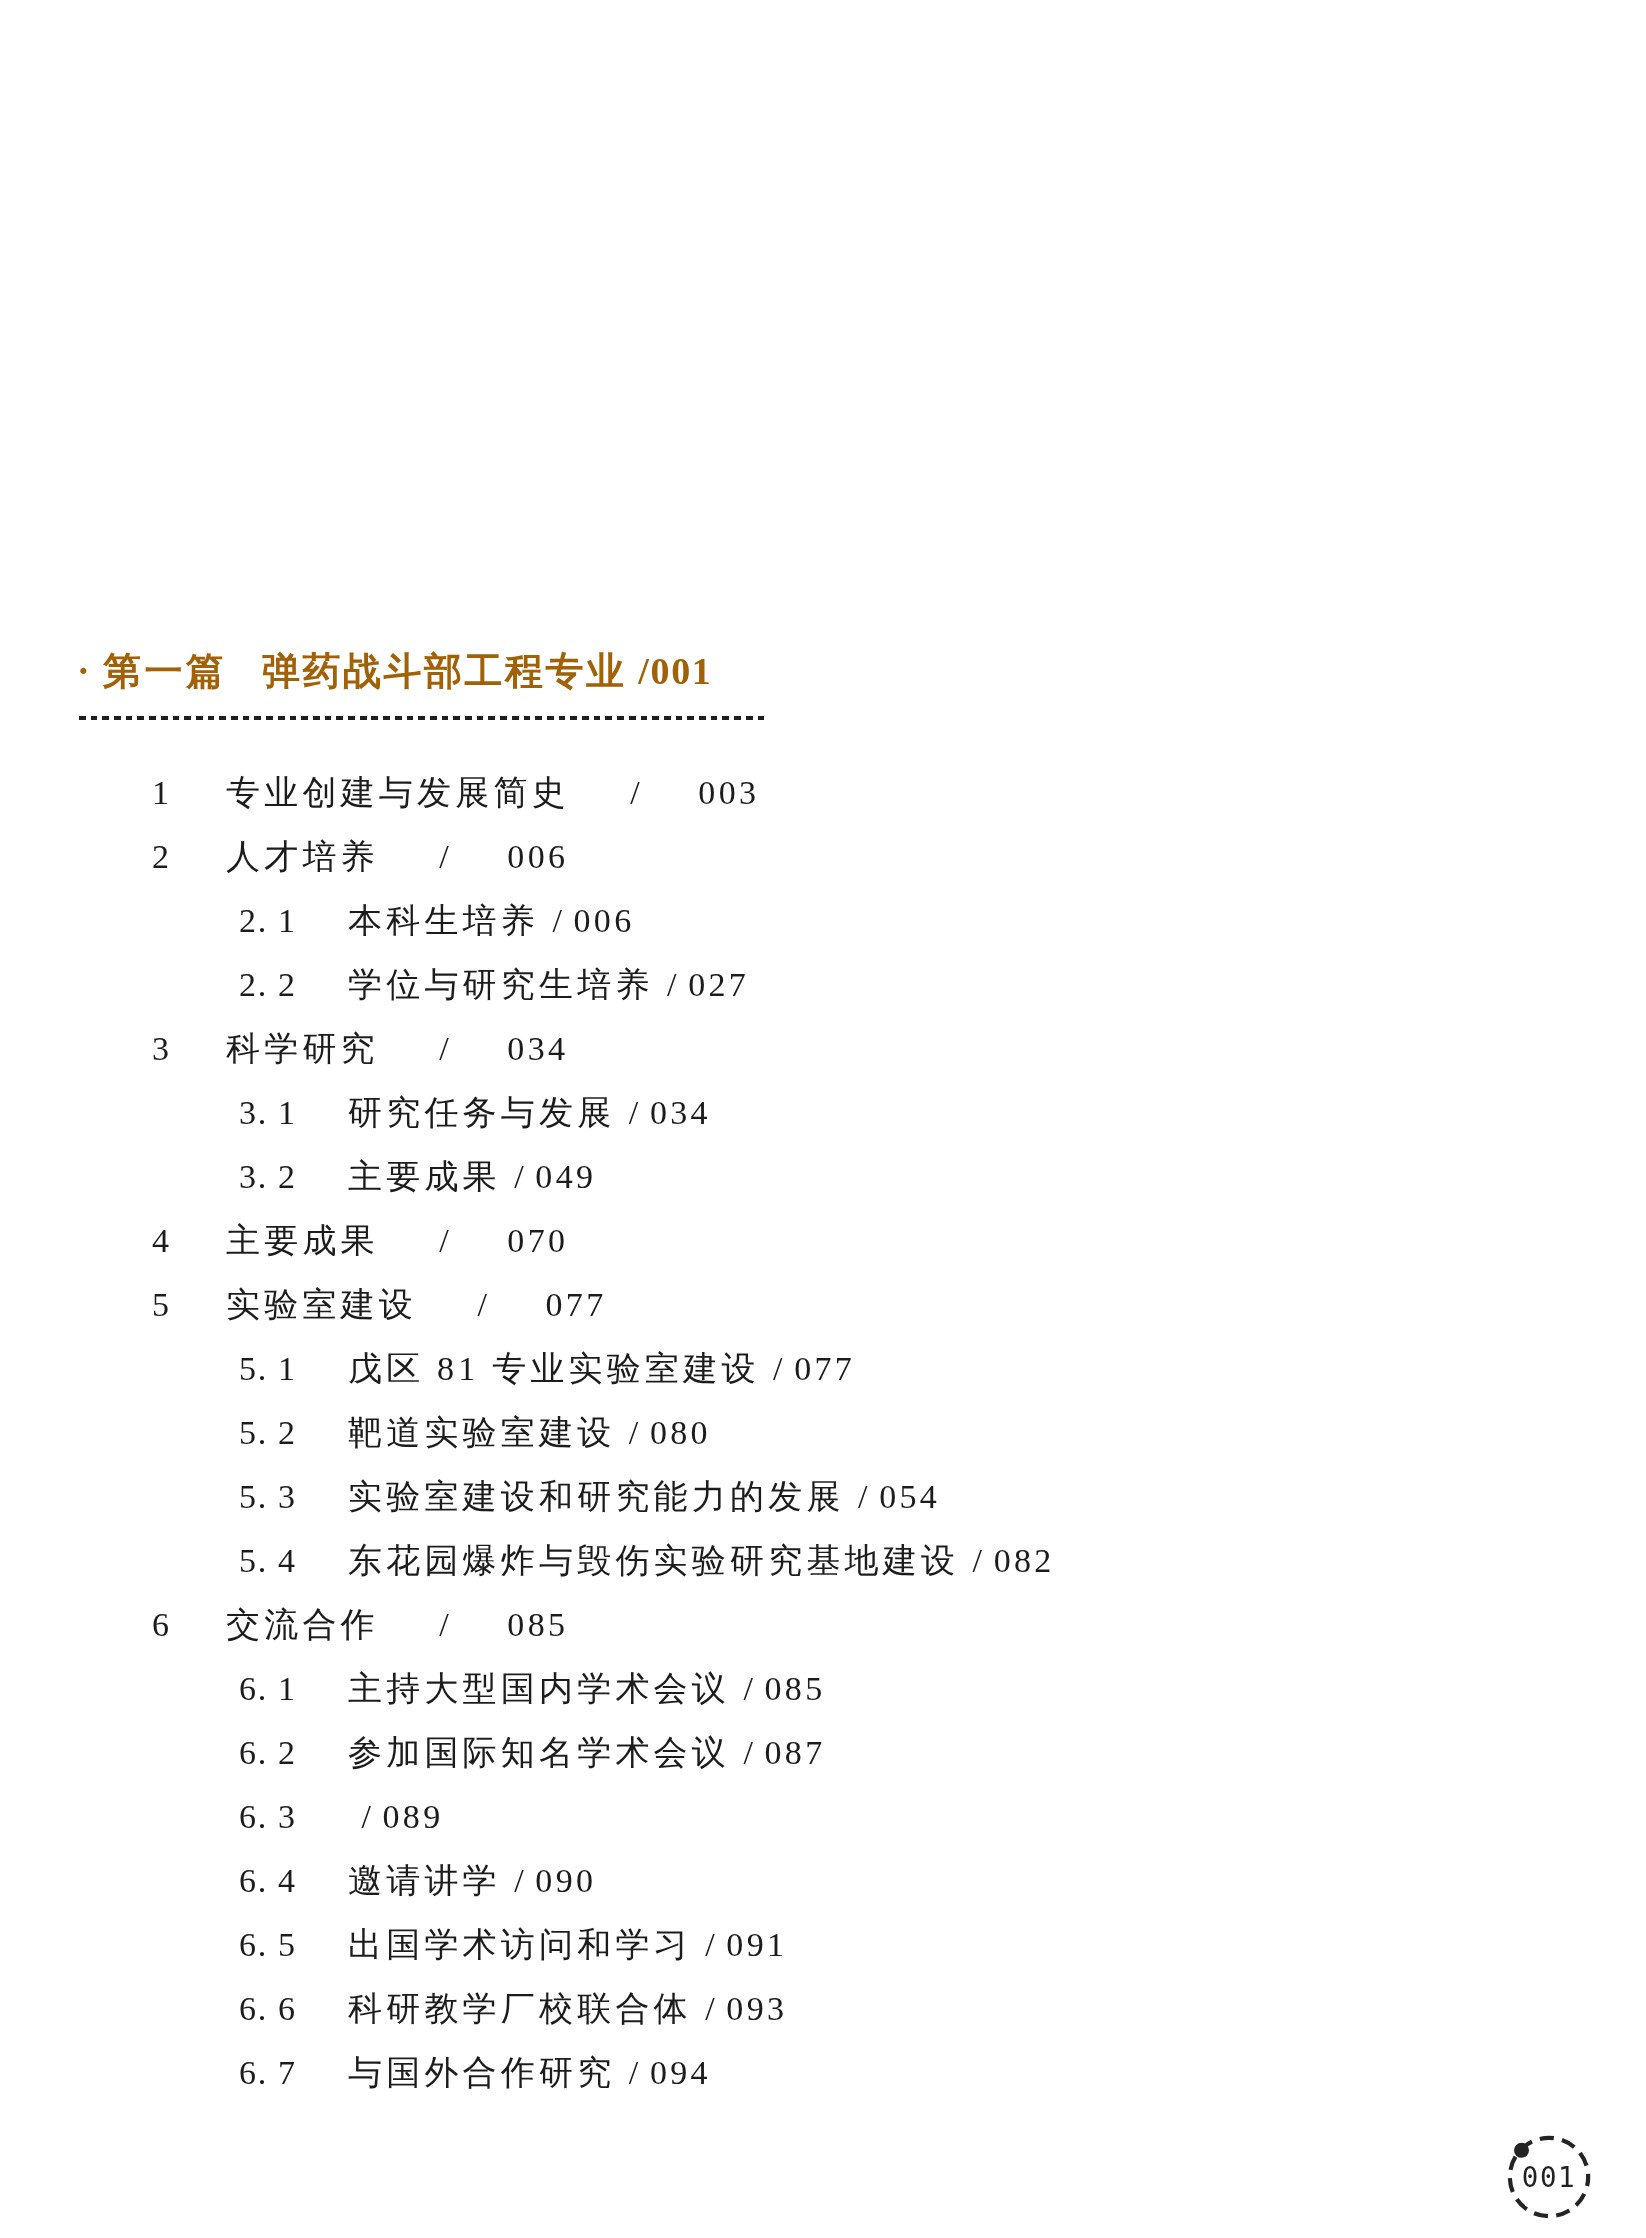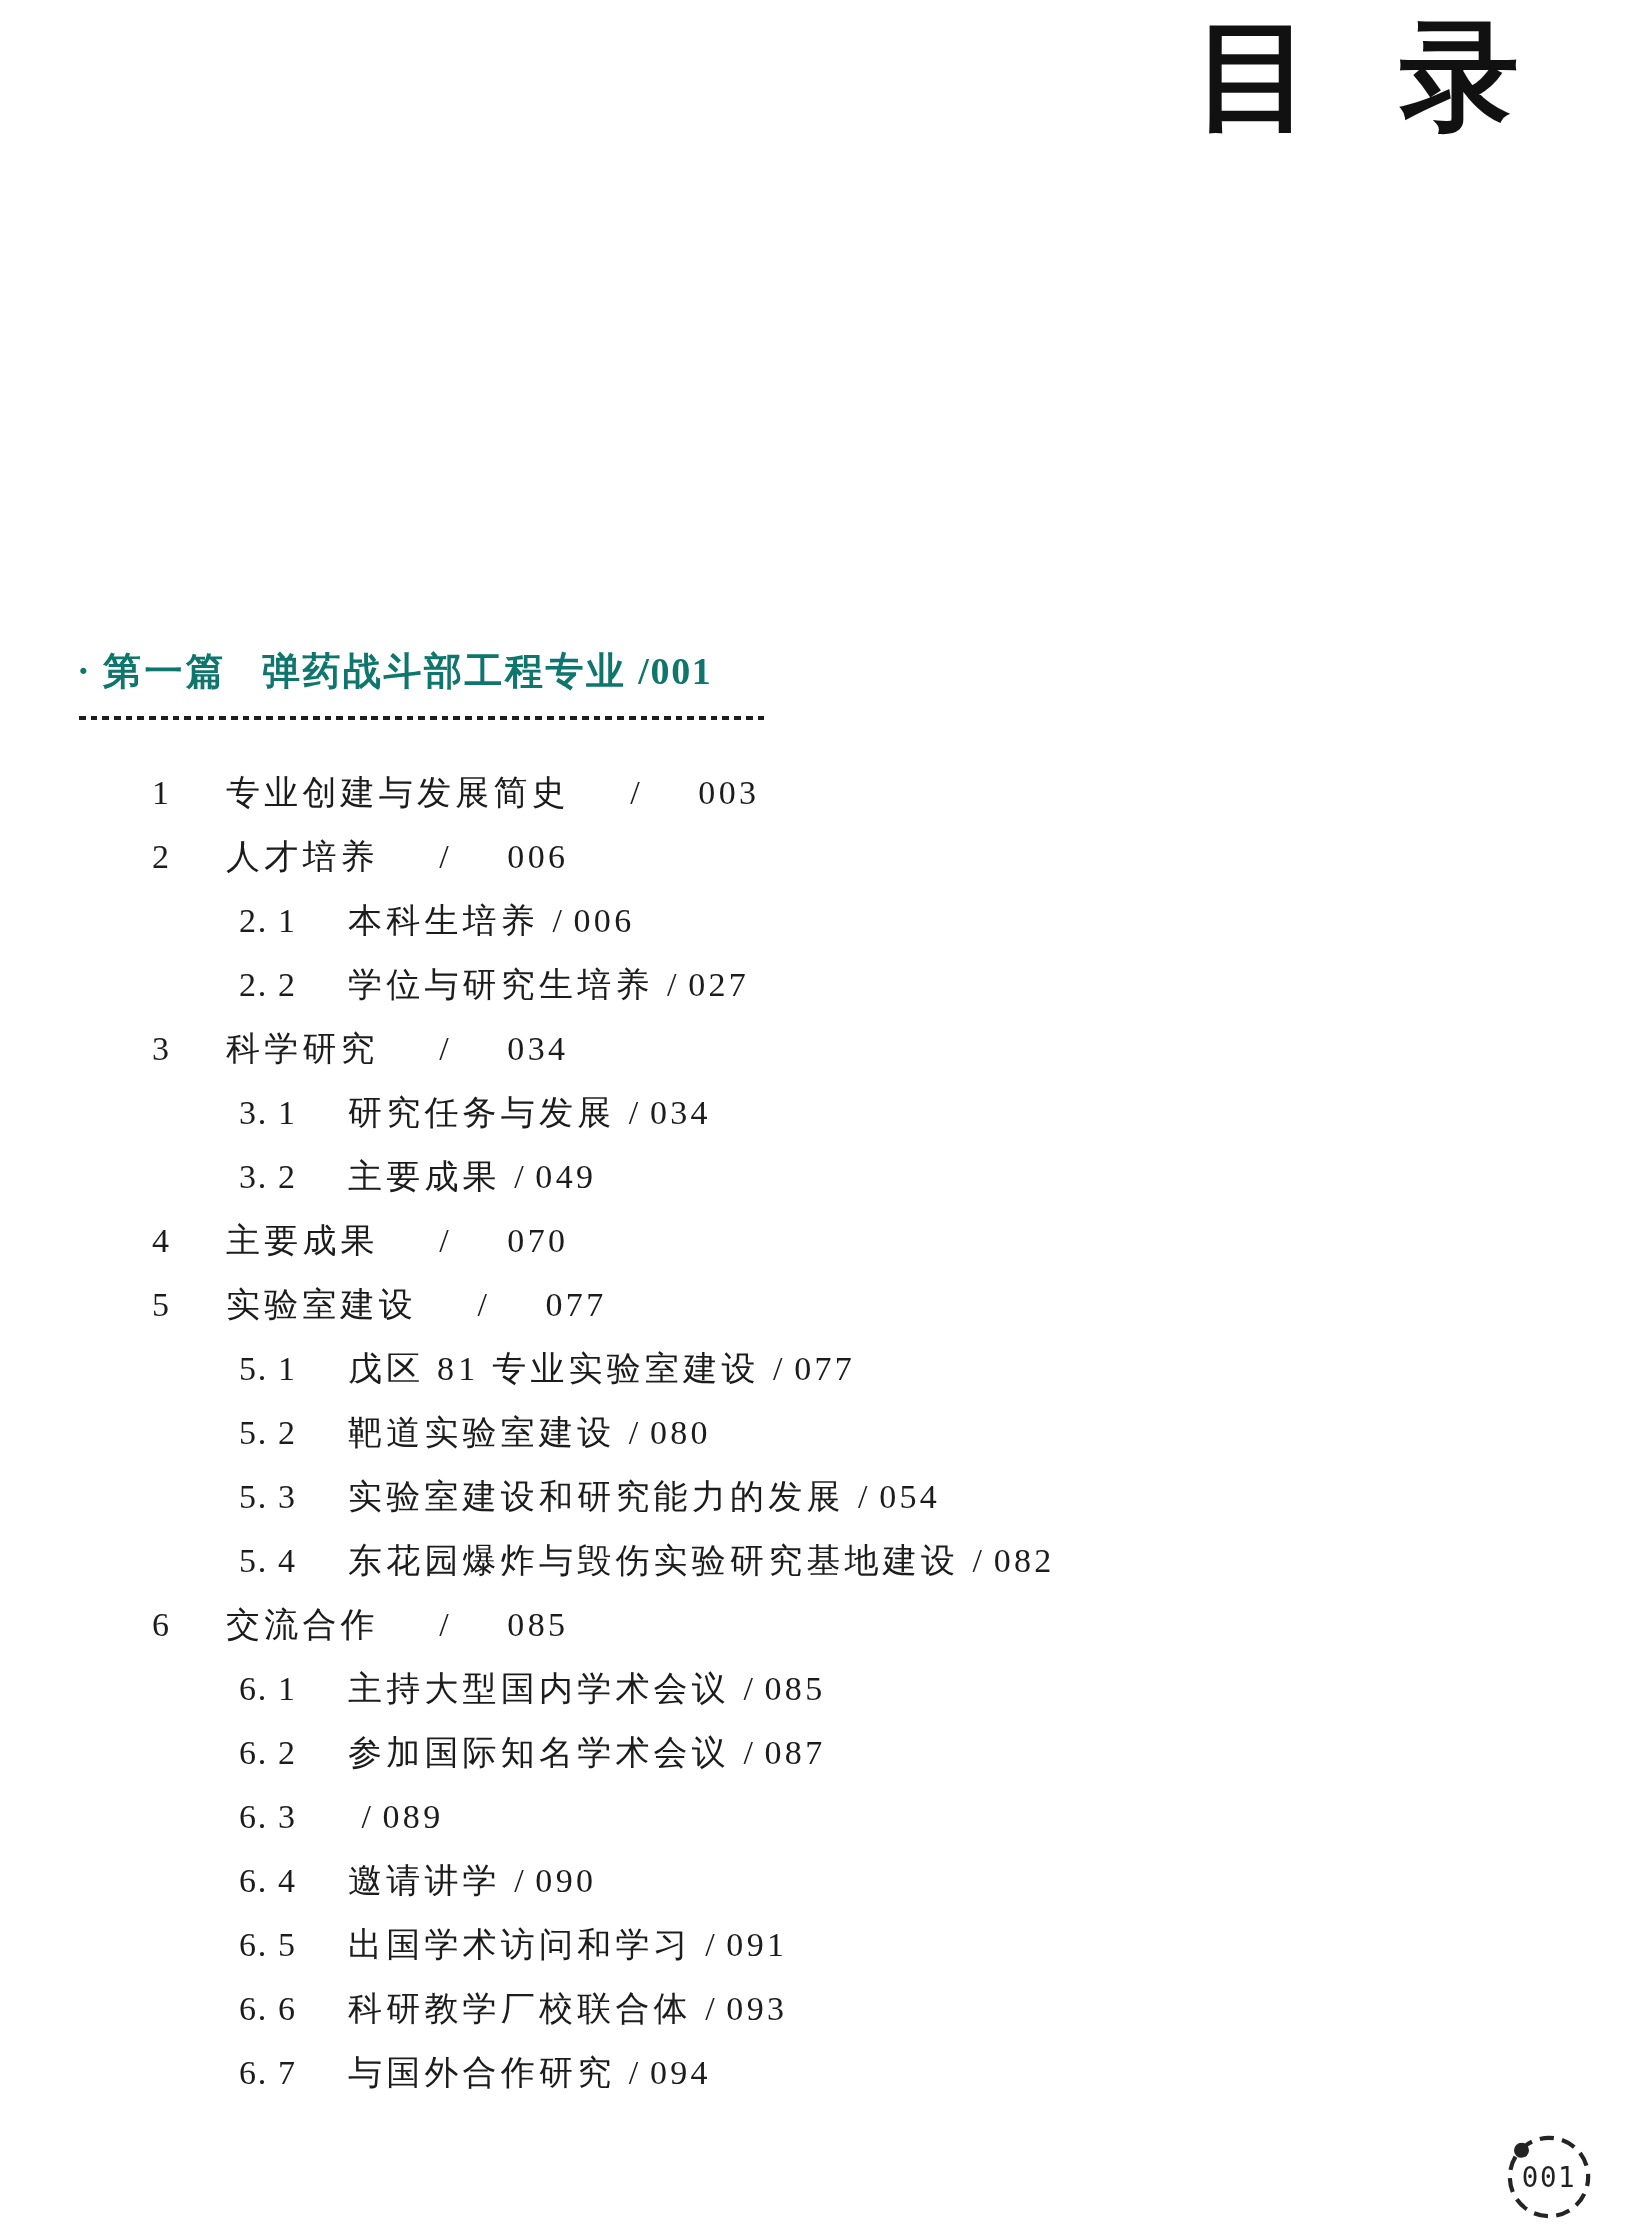--- a/index.html
+++ b/index.html
@@ -42,21 +42,21 @@
 
   
   .section {
     position: absolute;
     left: 77px;
     top: 649px;
     font-size: 38px;
     font-weight: bold;
     line-height: 1.2;
     white-space: nowrap;
-    color: #0f766e;
+    color: #a16207;
   }
   .section .bullet { margin-right: 13.4px; }
   .section .sec-label { margin-right: 35px; letter-spacing: 3.3px; }
   .section .sec-title { letter-spacing: 2.5px; }
   .section .sec-page { margin-left: 11.7px; letter-spacing: 1.7px; }
 
   .dashline {
     position: absolute;
     left: 79px;
     top: 716px;
@@ -106,21 +106,20 @@
     letter-spacing: 2px;
     fill: #222222;
   }
 </style>
 </head>
 <body>
 
 <div class="page">
 
 
-  <div class="title-cn">目 录</div>
 
   <div class="section">
     <span class="bullet">·</span><span class="sec-label">第一篇</span><span class="sec-title">弹药战斗部工程专业</span><span class="sec-page">/001</span>
   </div>
 
   <div class="dashline"></div>
 
   <div class="toc" id="toc-list">
     <div class="toc-row lvl1">
       <span class="num">1</span>

